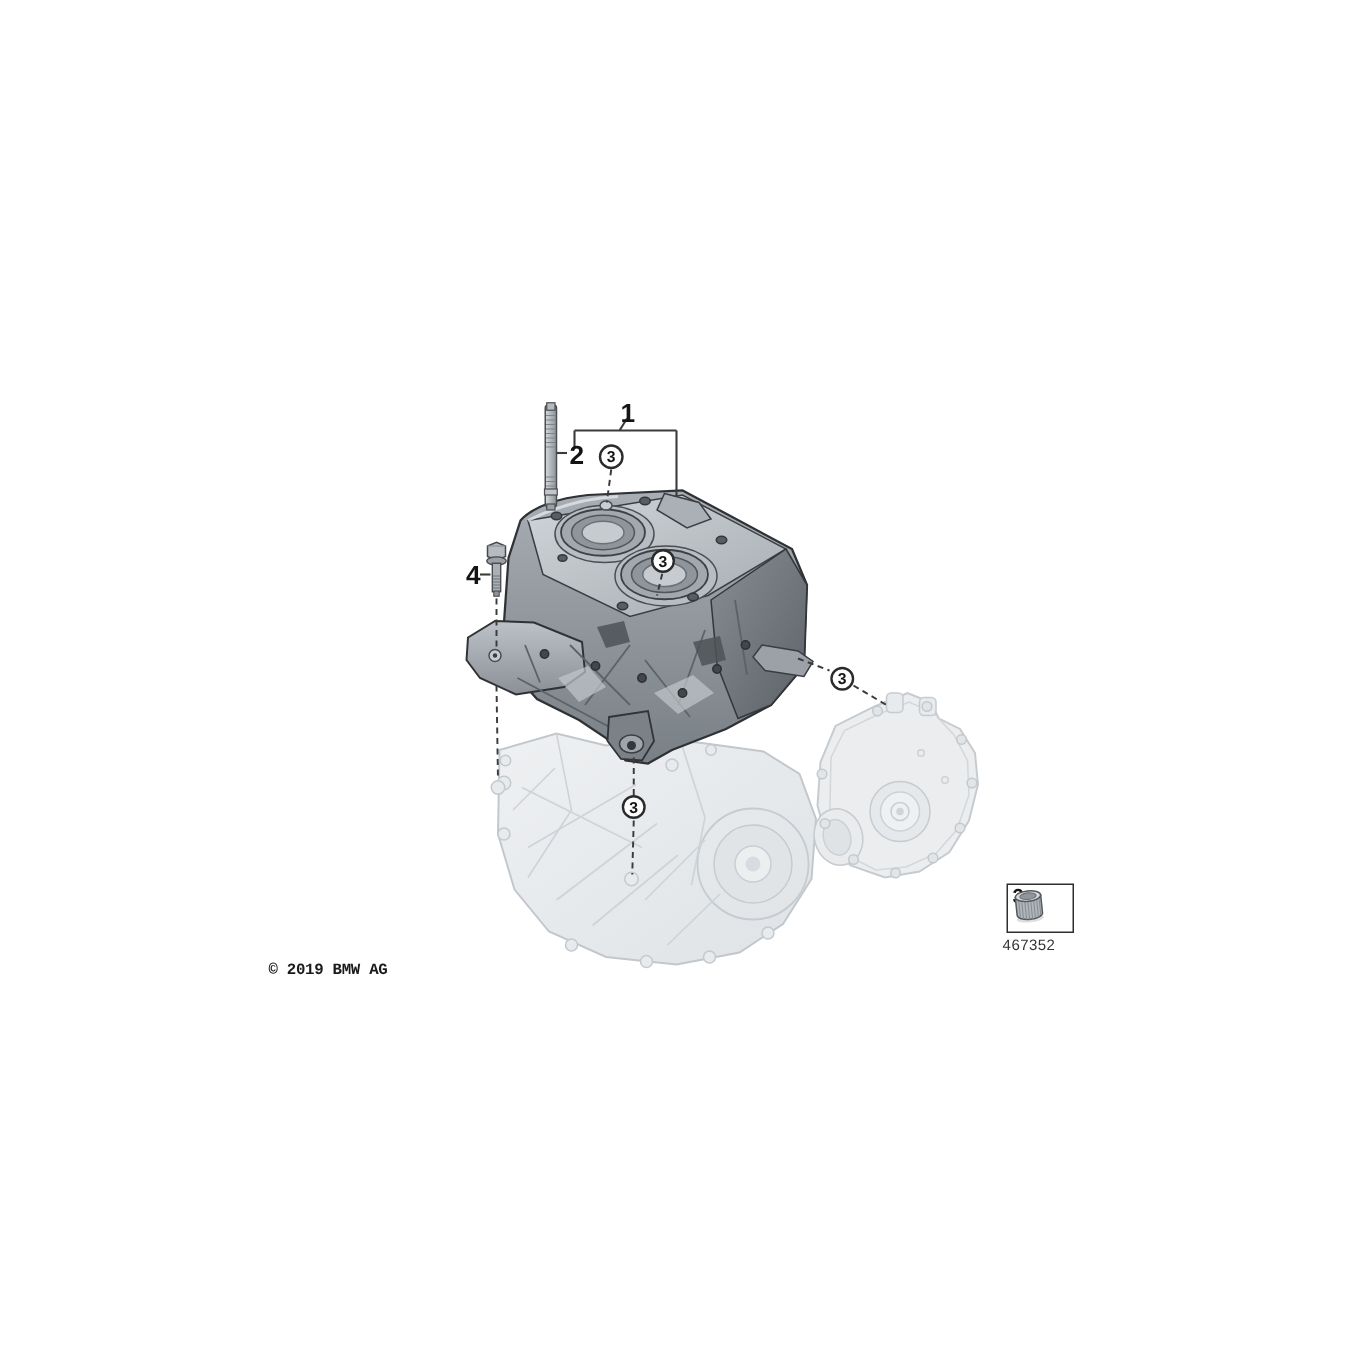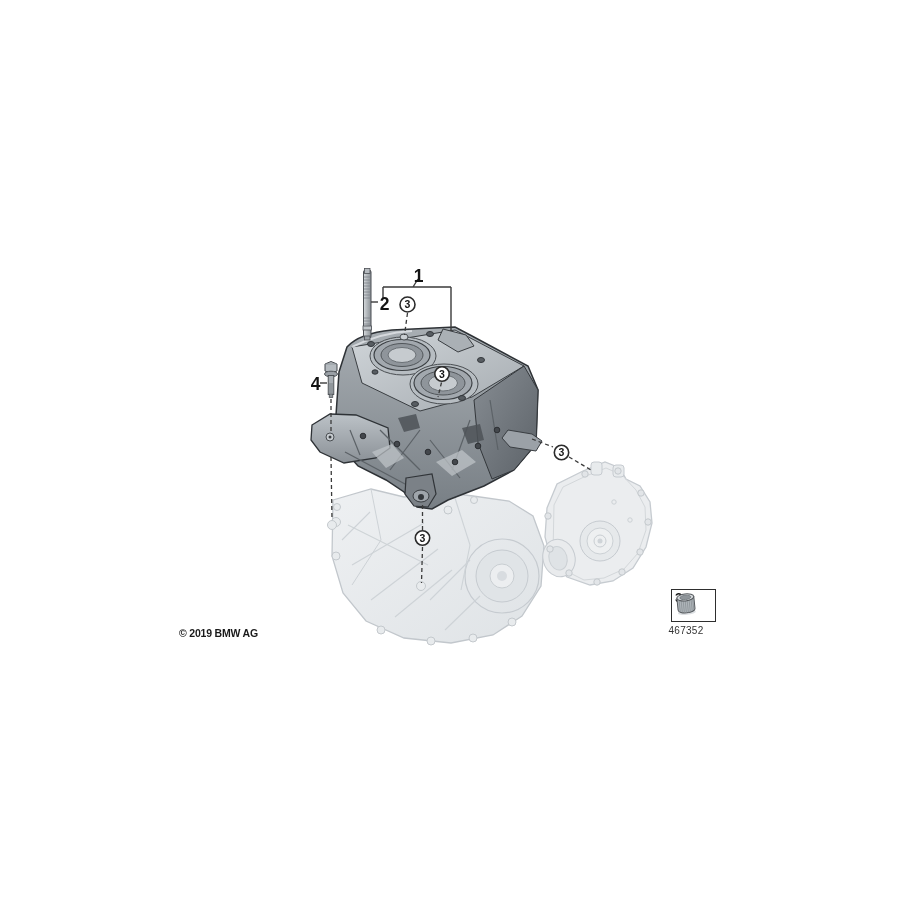--- a/index.html
+++ b/index.html
@@ -19,22 +19,22 @@
   }
   .part-box-label{
     position:absolute;left:3px;top:0px;font-size:13.5px;font-weight:bold;color:#141414;line-height:15px;
   }
   .part-box-icon{position:absolute;right:3px;top:3px;}
   .part-number{
     position:absolute;left:655px;top:625px;width:62px;text-align:center;
     font-size:10px;color:#333333;letter-spacing:.3px;
   }
   .copyright{
-    position:absolute;left:179px;top:627px;font-size:10.5px;font-weight:600;
-    color:#1a1a1a;letter-spacing:-0.2px;white-space:nowrap;
+    position:absolute;left:179px;top:641px;font-size:10.5px;font-weight:600;
+    color:#1a1a1a;letter-spacing:-0.2px;white-space:nowrap;font-family:Liberation Mono, monospace;
   }
 </style>
 </head>
 <body>
 
 <div class="canvas">
 
 <svg width="900" height="900" viewBox="0 0 900 900">
   <defs>
     <linearGradient id="gradDeck" x1="0" y1="0" x2="1" y2="1">

